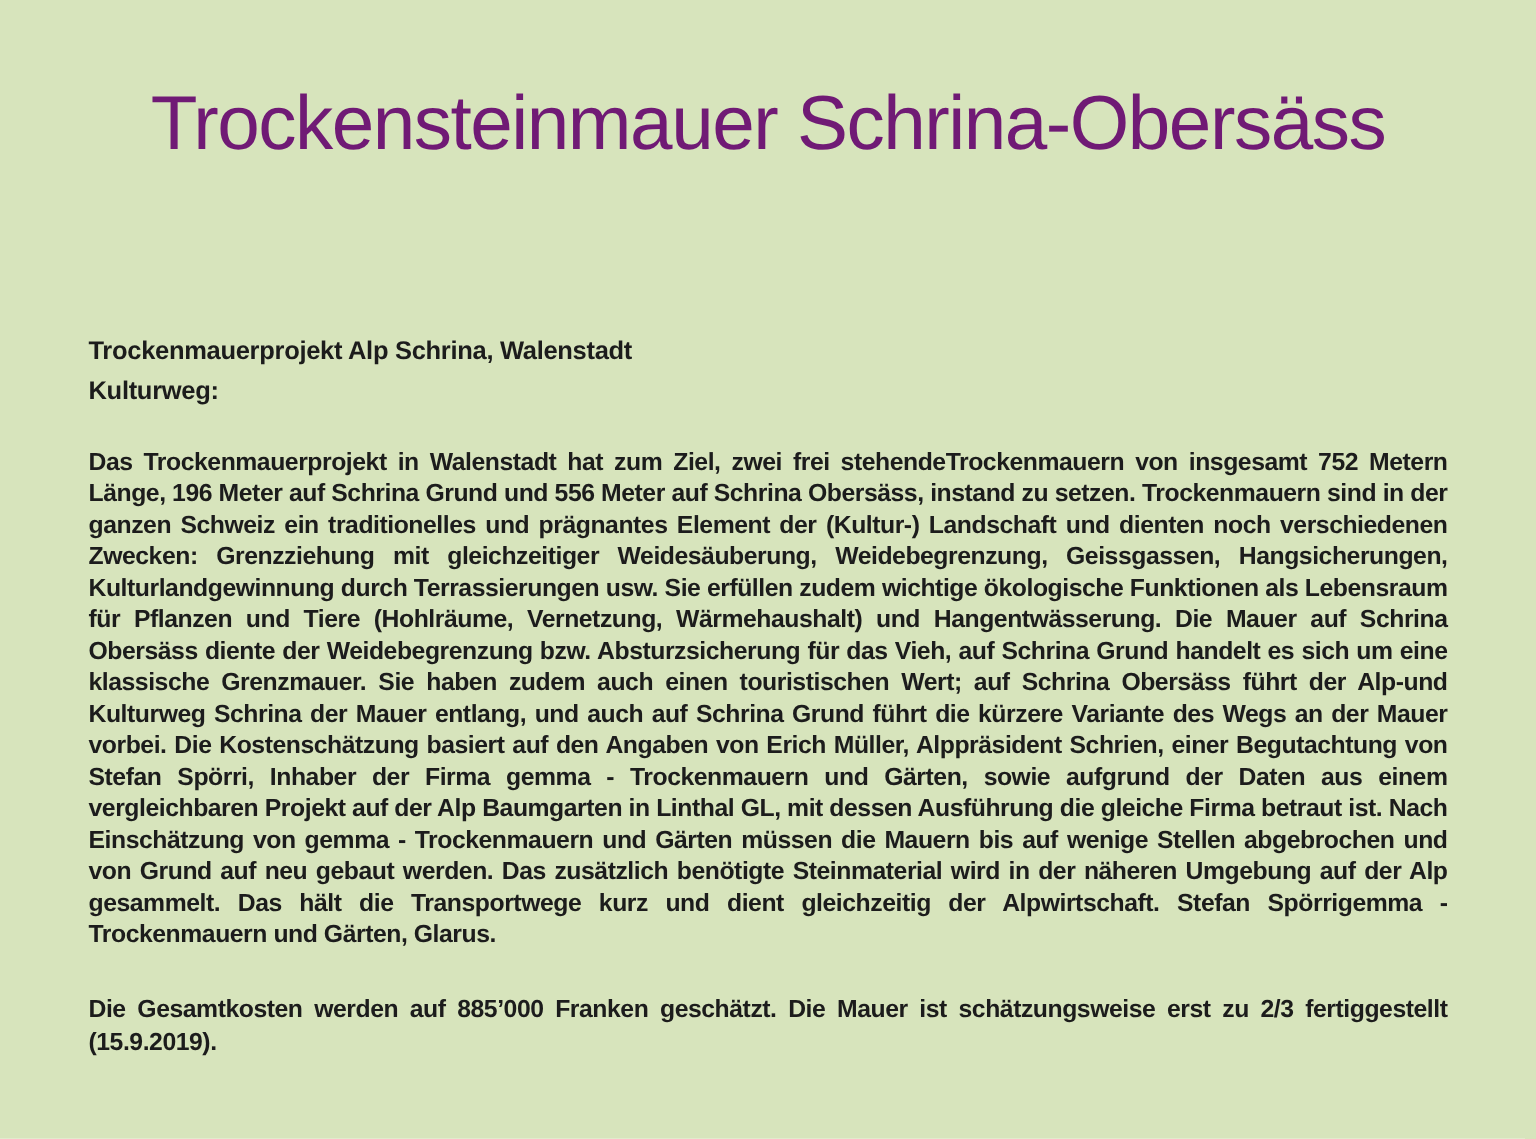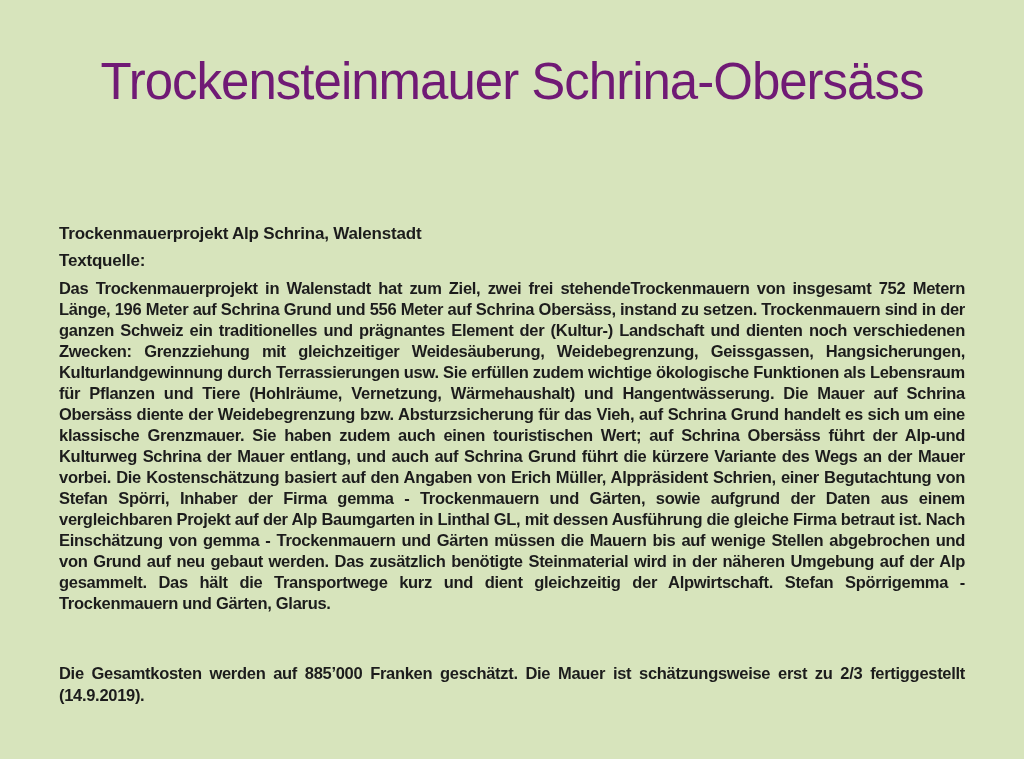--- a/index.html
+++ b/index.html
@@ -37,21 +37,21 @@
     font-size: 17px;
     font-weight: 700;
     line-height: 27px;
     letter-spacing: -0.2px;
     margin-top: 40px;
   }
   .intro-line {
     white-space: nowrap;
   }
   .body-block {
-    top: 278px;
+    top: 298px;
     font-size: 16.5px;
     font-weight: 700;
     line-height: 21px;
     letter-spacing: -0.3px;
     text-align: justify;
   }
   .footer-block {
     top: 662px;
     font-size: 16.5px;
     font-weight: 700;
@@ -62,20 +62,20 @@
 </style>
 </head>
 <body>
 
 <div class="slide">
 
   <div class="slide-title">Trockensteinmauer Schrina-Obersäss</div>
 
   <div class="text-col intro-block">
     <div class="intro-line">Trockenmauerprojekt Alp Schrina, Walenstadt</div>
-    <div class="intro-line">Textquelle:</div>
+    <div class="intro-line">Kulturweg:</div>
   </div>
 
   <div class="text-col body-block">Das Trockenmauerprojekt in Walenstadt hat zum Ziel, zwei frei stehendeTrockenmauern von insgesamt 752 Metern Länge, 196 Meter auf Schrina Grund und 556 Meter auf Schrina Obersäss, instand zu setzen. Trockenmauern sind in der ganzen Schweiz ein traditionelles und prägnantes Element der (Kultur-) Landschaft und dienten noch verschiedenen Zwecken: Grenzziehung mit gleichzeitiger Weidesäuberung, Weidebegrenzung, Geissgassen, Hangsicherungen, Kulturlandgewinnung durch Terrassierungen usw. Sie erfüllen zudem wichtige ökologische Funktionen als Lebensraum für Pflanzen und Tiere (Hohlräume, Vernetzung, Wärmehaushalt) und Hangentwässerung. Die Mauer auf Schrina Obersäss diente der Weidebegrenzung bzw. Absturzsicherung für das Vieh, auf Schrina Grund handelt es sich um eine klassische Grenzmauer. Sie haben zudem auch einen touristischen Wert; auf Schrina Obersäss führt der Alp-und Kulturweg Schrina der Mauer entlang, und auch auf Schrina Grund führt die kürzere Variante des Wegs an der Mauer vorbei. Die Kostenschätzung basiert auf den Angaben von Erich Müller, Alppräsident Schrien, einer Begutachtung von Stefan Spörri, Inhaber der Firma gemma - Trockenmauern und Gärten, sowie aufgrund der Daten aus einem vergleichbaren Projekt auf der Alp Baumgarten in Linthal GL, mit dessen Ausführung die gleiche Firma betraut ist. Nach Einschätzung von gemma - Trockenmauern und Gärten müssen die Mauern bis auf wenige Stellen abgebrochen und von Grund auf neu gebaut werden. Das zusätzlich benötigte Steinmaterial wird in der näheren Umgebung auf der Alp gesammelt. Das hält die Transportwege kurz und dient gleichzeitig der Alpwirtschaft. Stefan Spörrigemma - Trockenmauern und Gärten, Glarus.</div>
 
-  <div class="text-col footer-block">Die Gesamtkosten werden auf 885’000 Franken geschätzt. Die Mauer ist schätzungsweise erst zu 2/3 fertiggestellt (14.9.2019).</div>
+  <div class="text-col footer-block">Die Gesamtkosten werden auf 885’000 Franken geschätzt. Die Mauer ist schätzungsweise erst zu 2/3 fertiggestellt (15.9.2019).</div>
 
 </div>
 
 </body></html>

